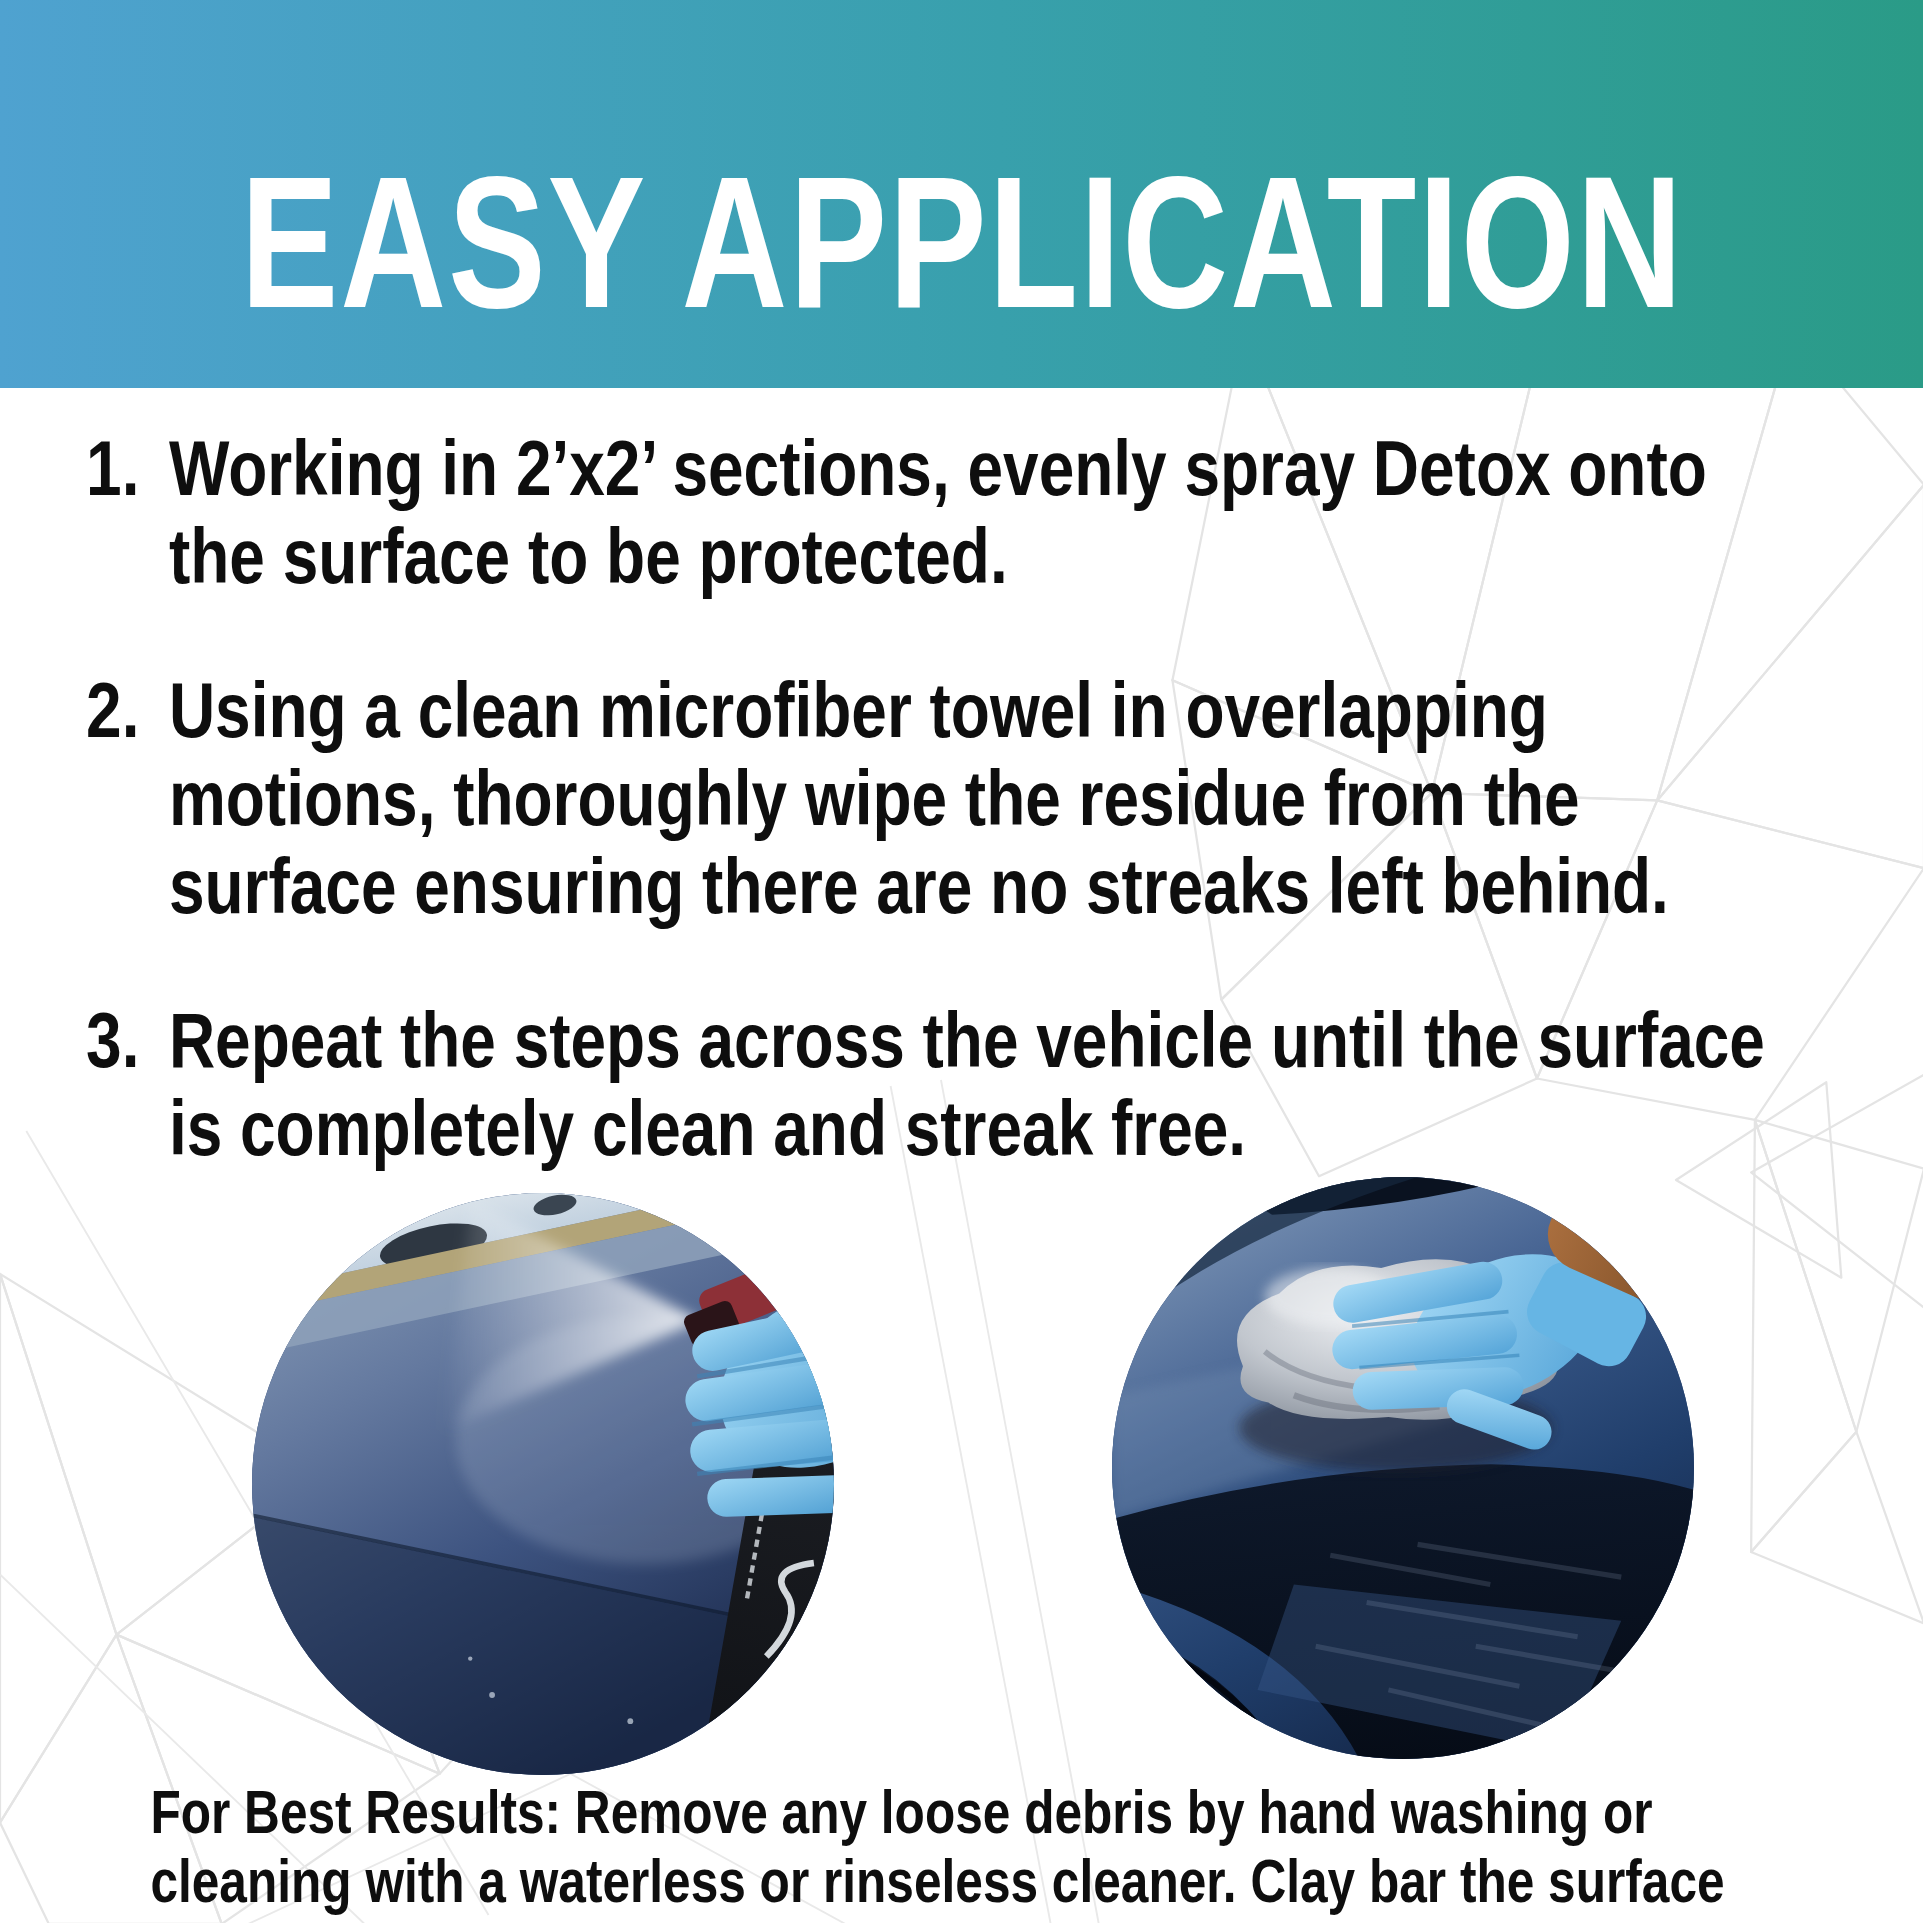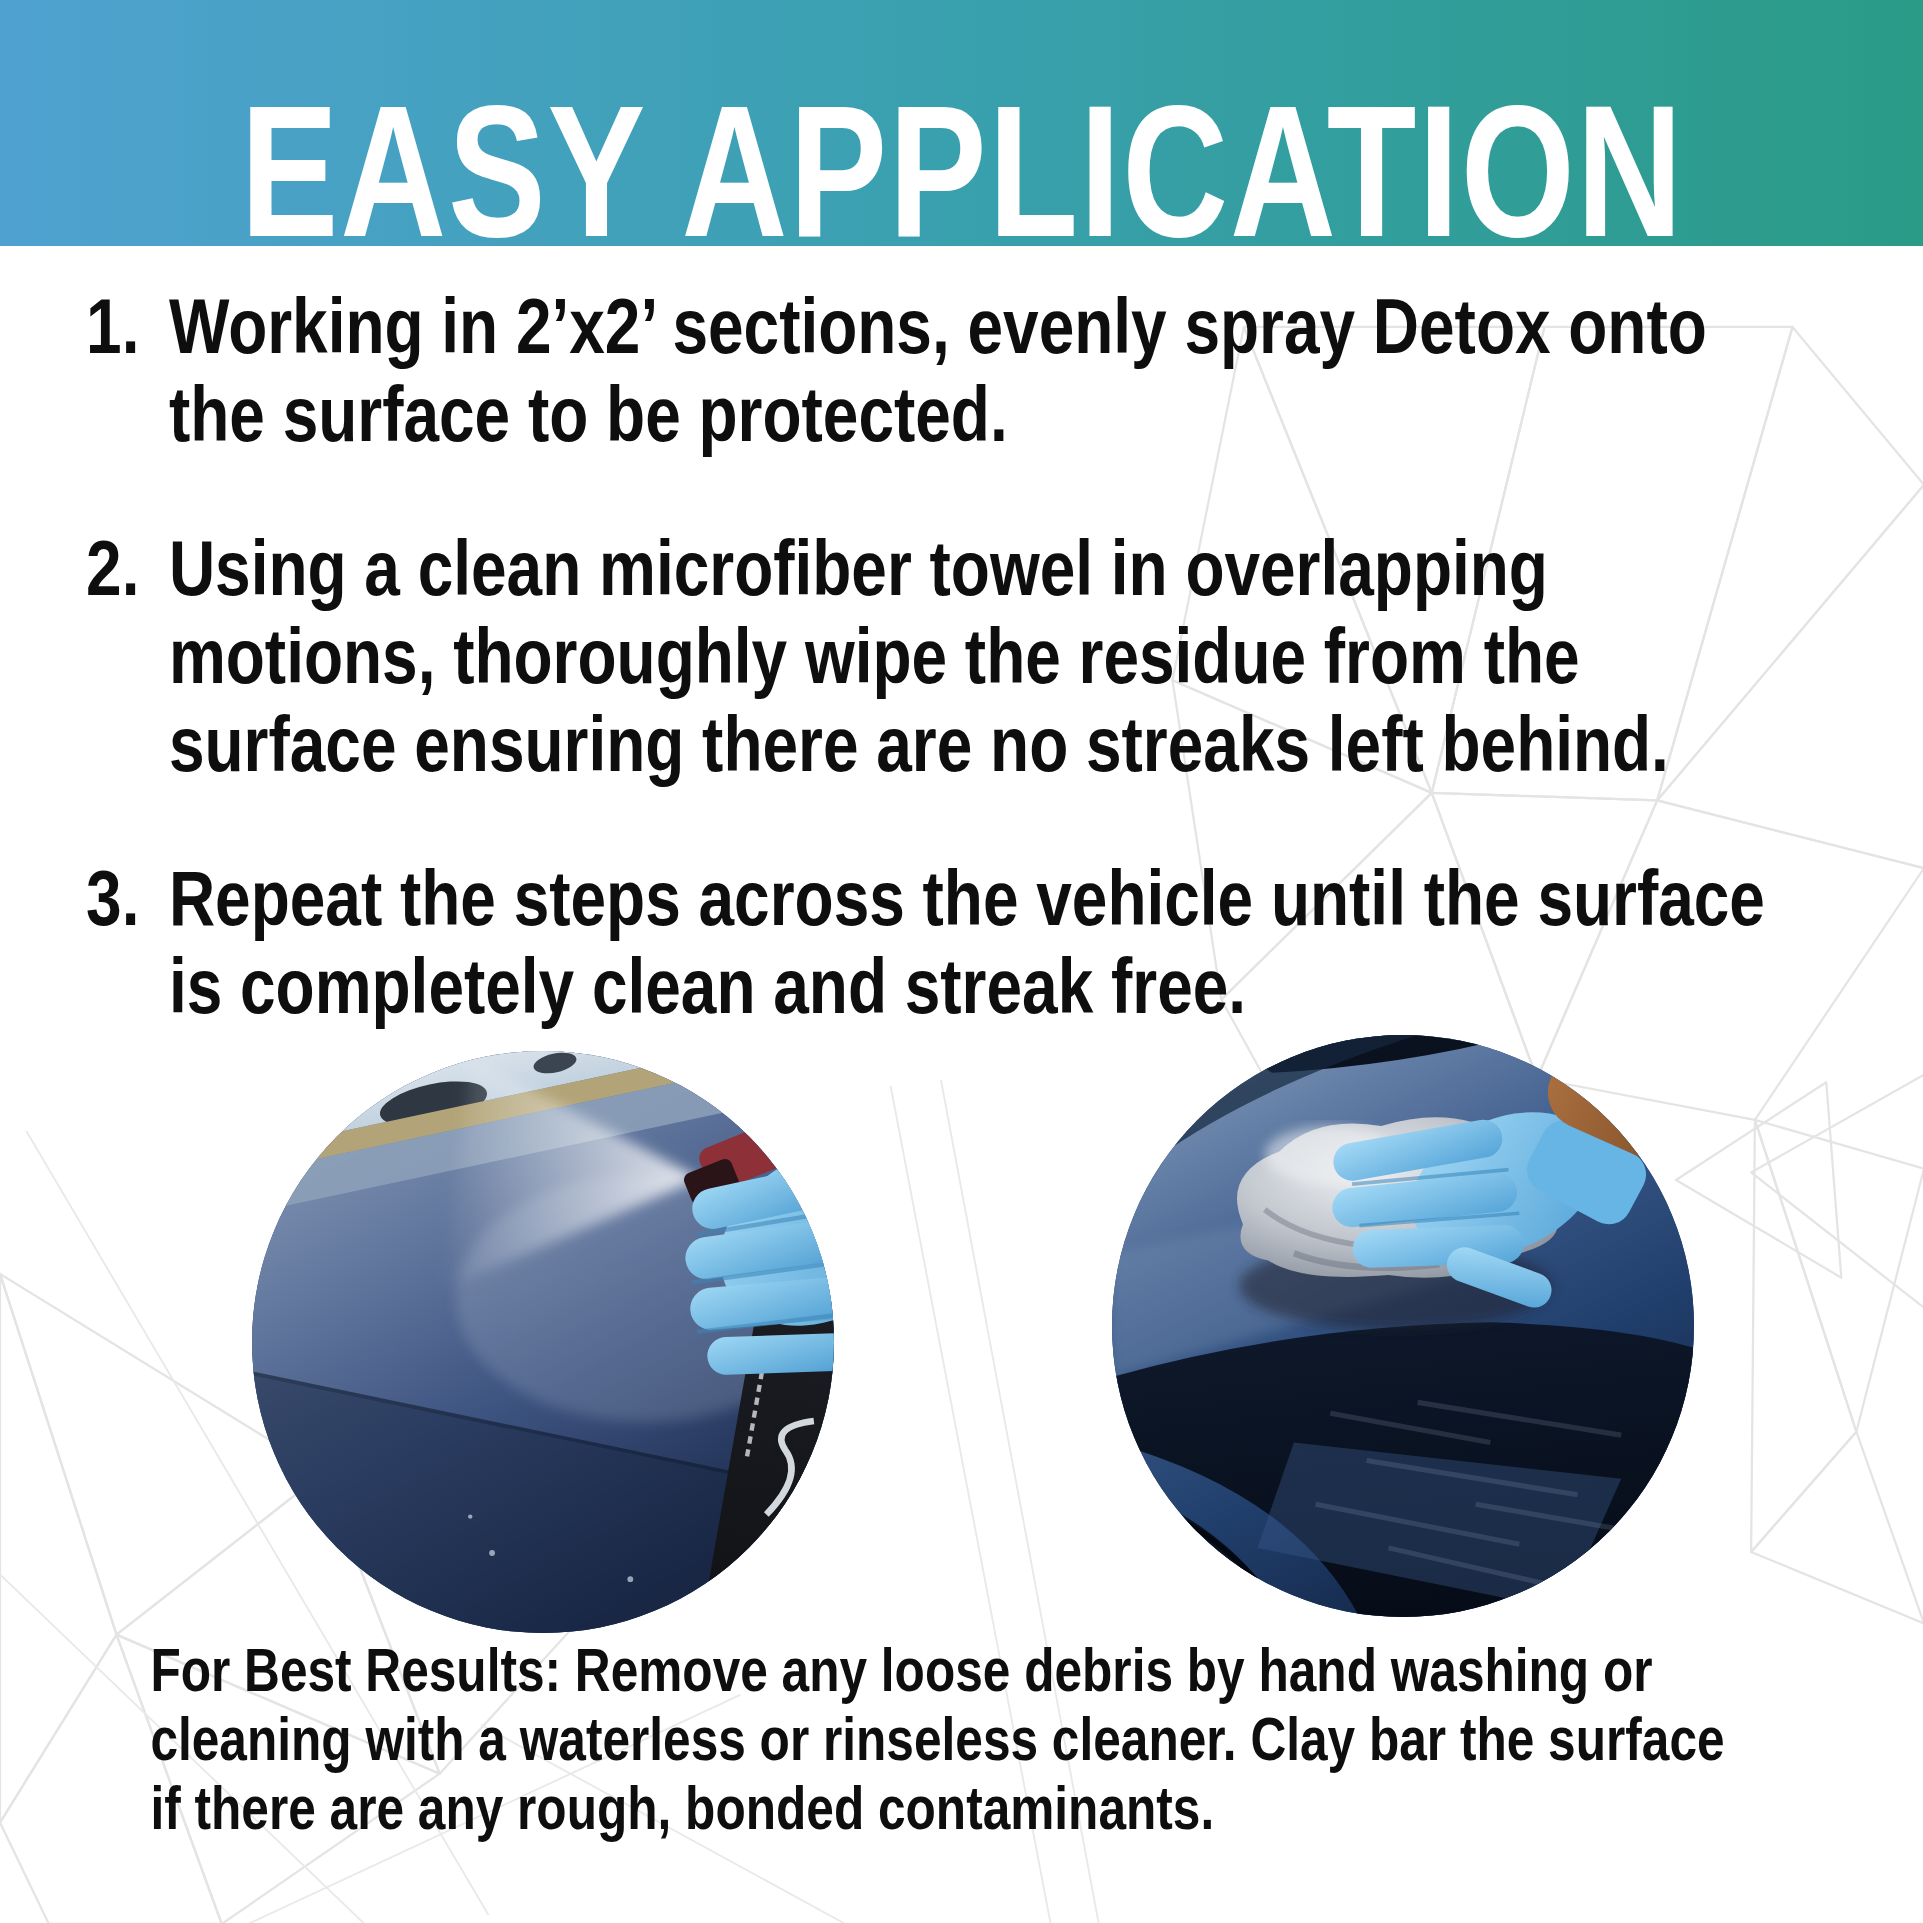--- a/index.html
+++ b/index.html
@@ -6,21 +6,21 @@
   html,body { width:1924px; height:1924px; }
   body {
     overflow:hidden;
     background:#ffffff;
     font-family:"Liberation Sans","DejaVu Sans",sans-serif;
     color:#0e0e0e;
     position:relative;
   }
   .banner {
     position:relative; z-index:2;
-    height:246px;
+    height:388px;
     background:linear-gradient(90deg,#4fa2d0 0%,#38a0ac 52%,#2a9b87 100%);
     display:flex; align-items:center; justify-content:center;
   }
   .banner-title {
     color:#ffffff;
     font-size:188px; font-weight:700; letter-spacing:2.3px;
     white-space:nowrap;
     transform:translateY(48px) scaleX(0.78);
   }
   .mesh { position:absolute; left:0; top:0; z-index:0; }

